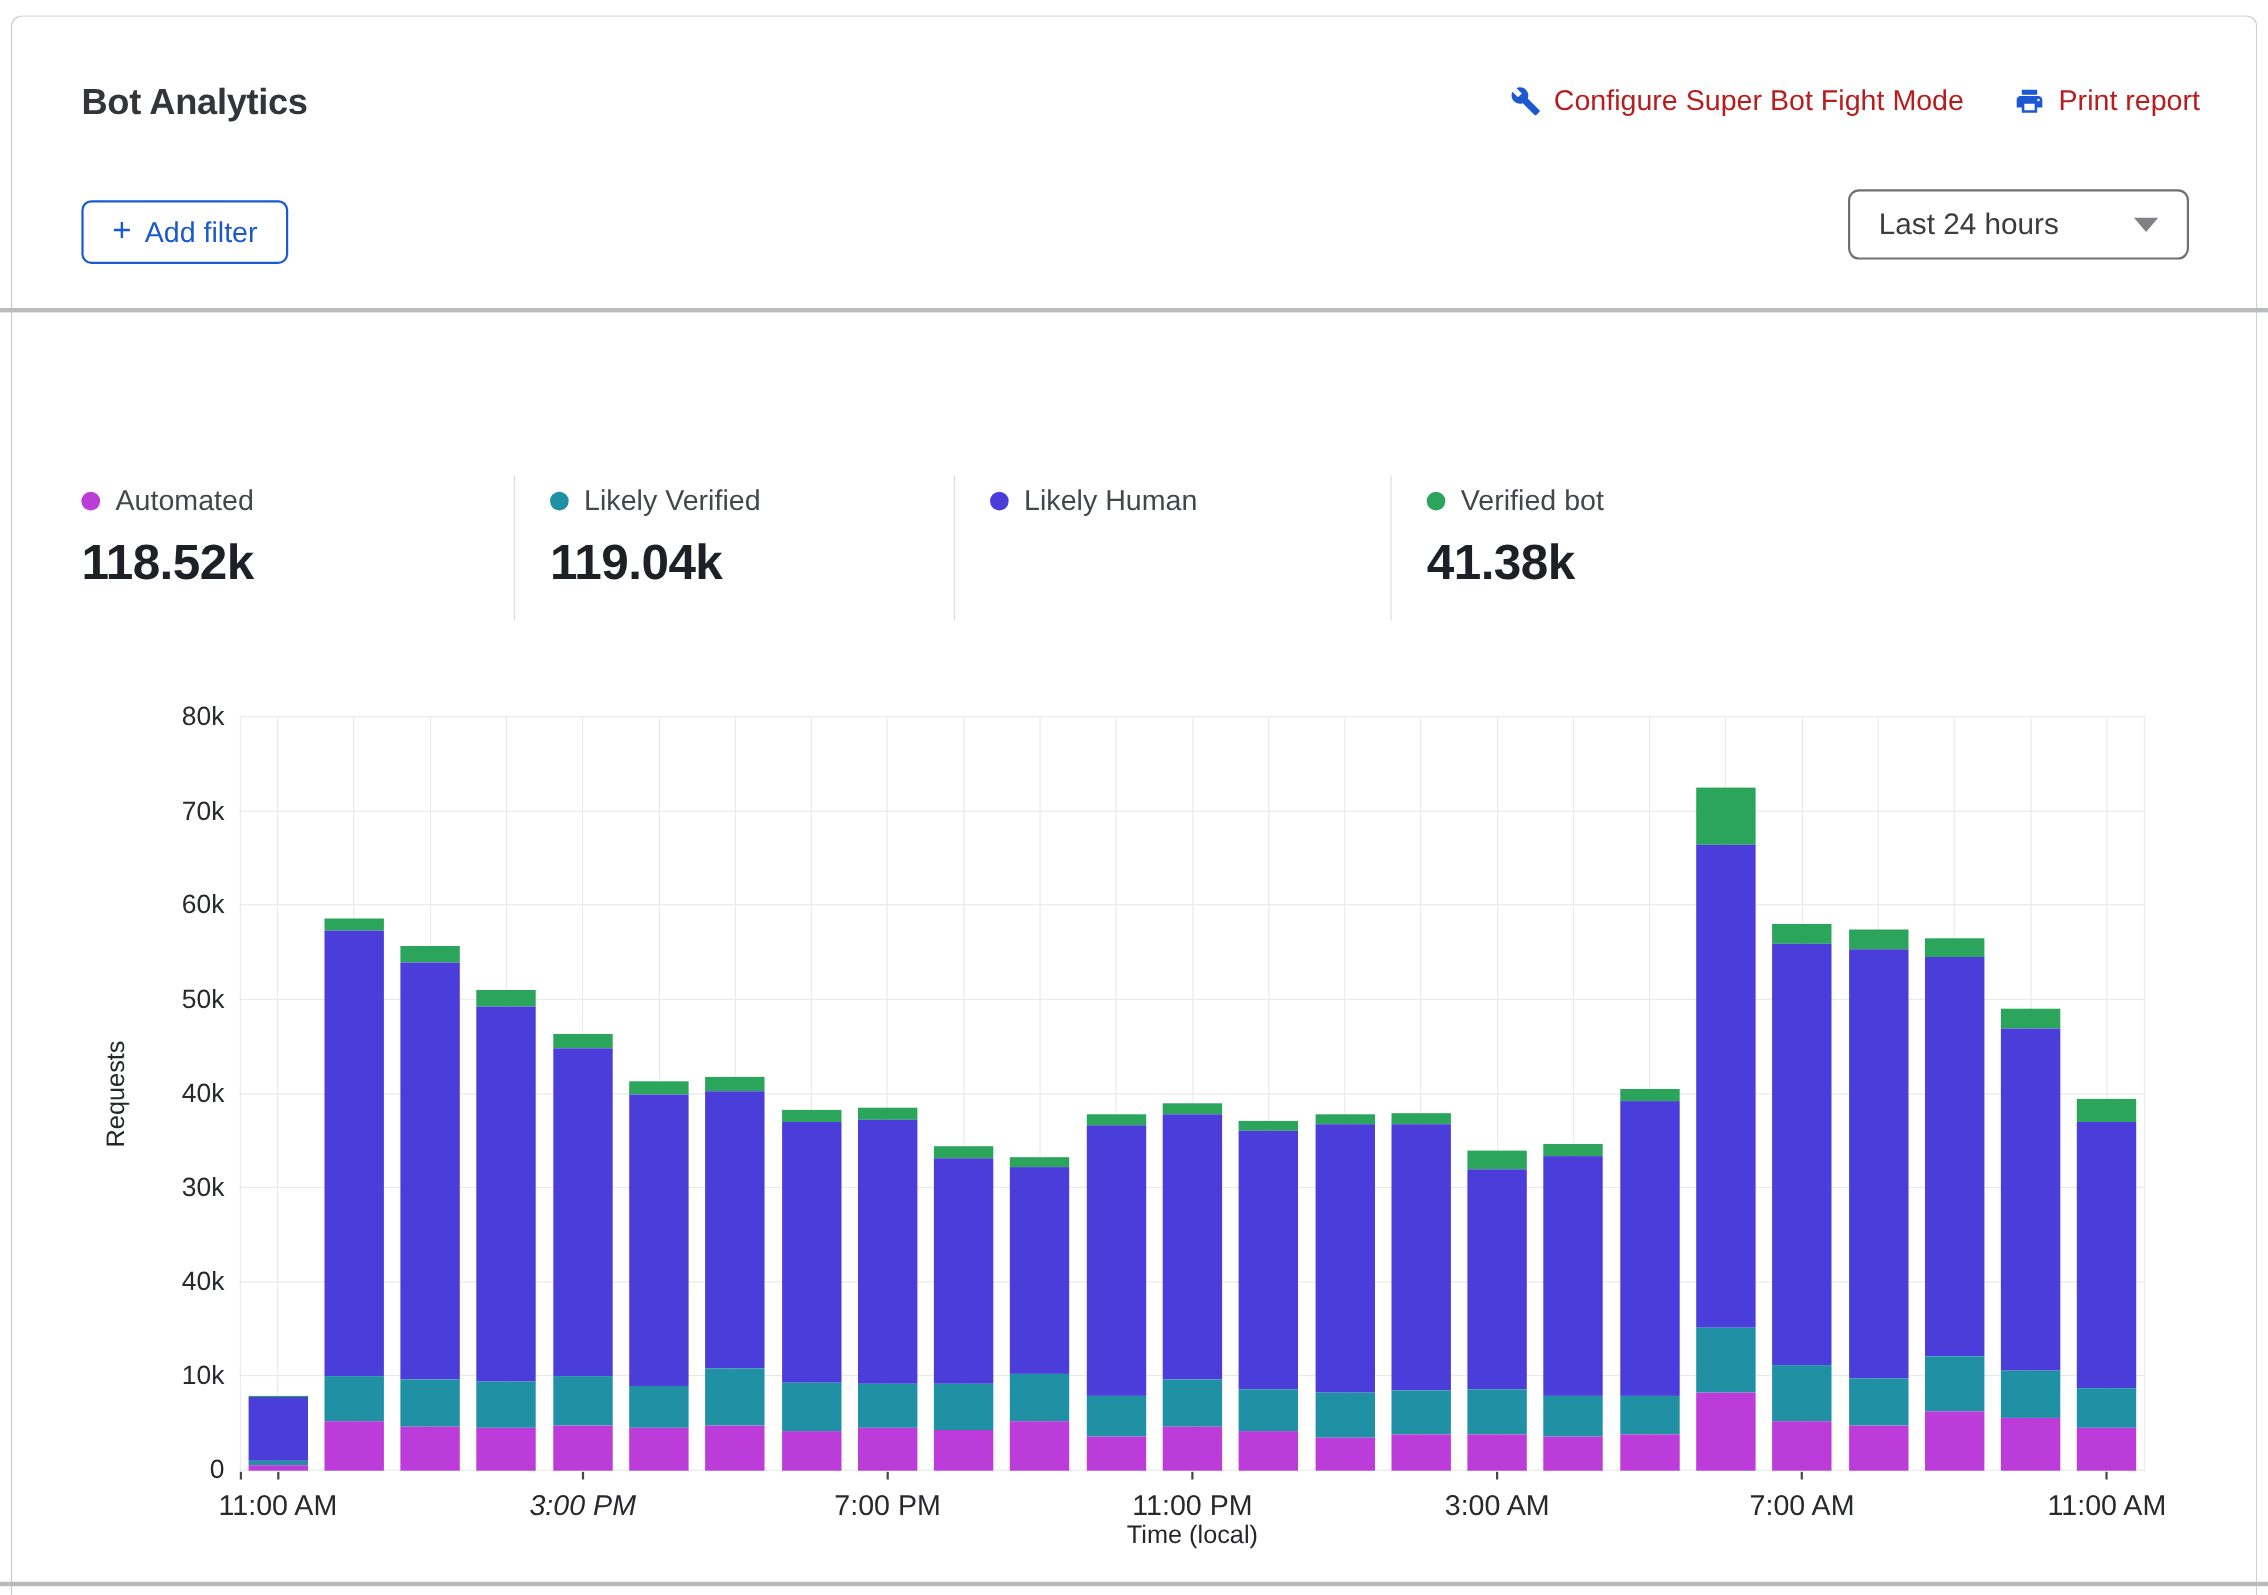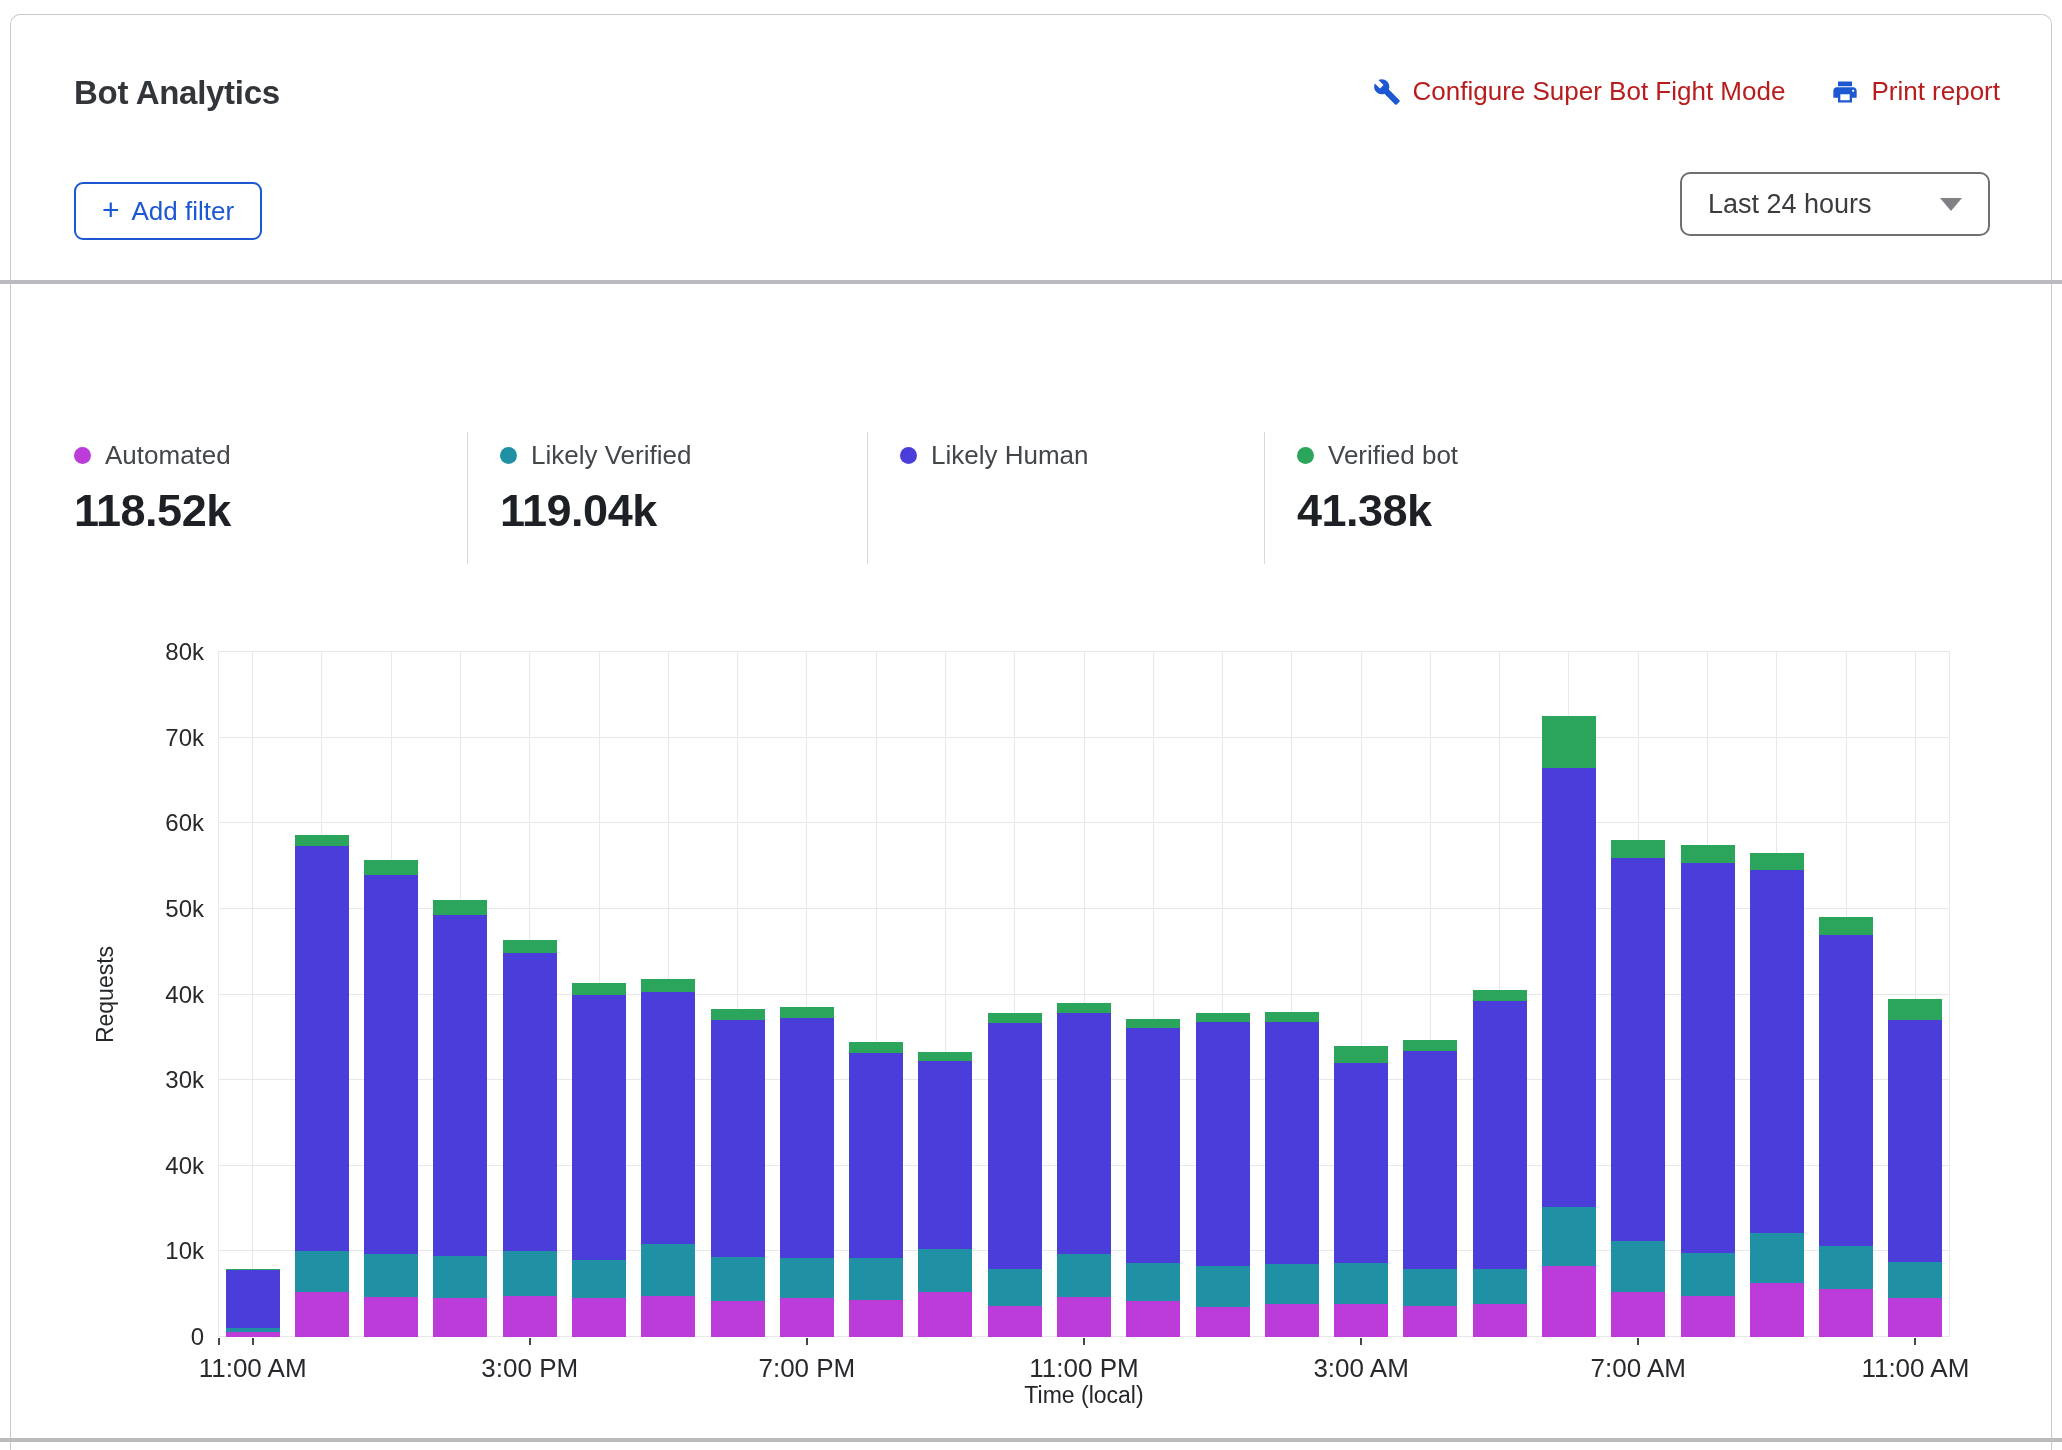--- a/index.html
+++ b/index.html
@@ -318,21 +318,21 @@
         <div class="seg" style="height: 35.9625px; background: rgb(32, 144, 164);"></div>
         <div class="seg" style="height: 241.462px; background: rgb(75, 61, 217);"></div>
         <div class="seg" style="height: 21.4062px; background: rgb(44, 165, 92);"></div>
       </div>
     </div>
   <div id="xaxis">
       <div class="xtickmark" style="left: 0px;"></div>
       <div class="xtickmark" style="left: 33.64px;"></div>
       <div class="xticklab" style="left: -65.36px;">11:00 AM</div>
       <div class="xtickmark" style="left: 310.76px;"></div>
-      <div class="xticklab" style="left: 211.76px;">3:00 PM</div>
+      <div class="xticklab" style="left: 211.76px; font-style: italic;">3:00 PM</div>
       <div class="xtickmark" style="left: 587.88px;"></div>
       <div class="xticklab" style="left: 488.88px;">7:00 PM</div>
       <div class="xtickmark" style="left: 865px;"></div>
       <div class="xticklab" style="left: 766px;">11:00 PM</div>
       <div class="xtickmark" style="left: 1142.12px;"></div>
       <div class="xticklab" style="left: 1043.12px;">3:00 AM</div>
       <div class="xtickmark" style="left: 1419.24px;"></div>
       <div class="xticklab" style="left: 1320.24px;">7:00 AM</div>
       <div class="xtickmark" style="left: 1696.36px;"></div>
       <div class="xticklab" style="left: 1597.36px;">11:00 AM</div>

